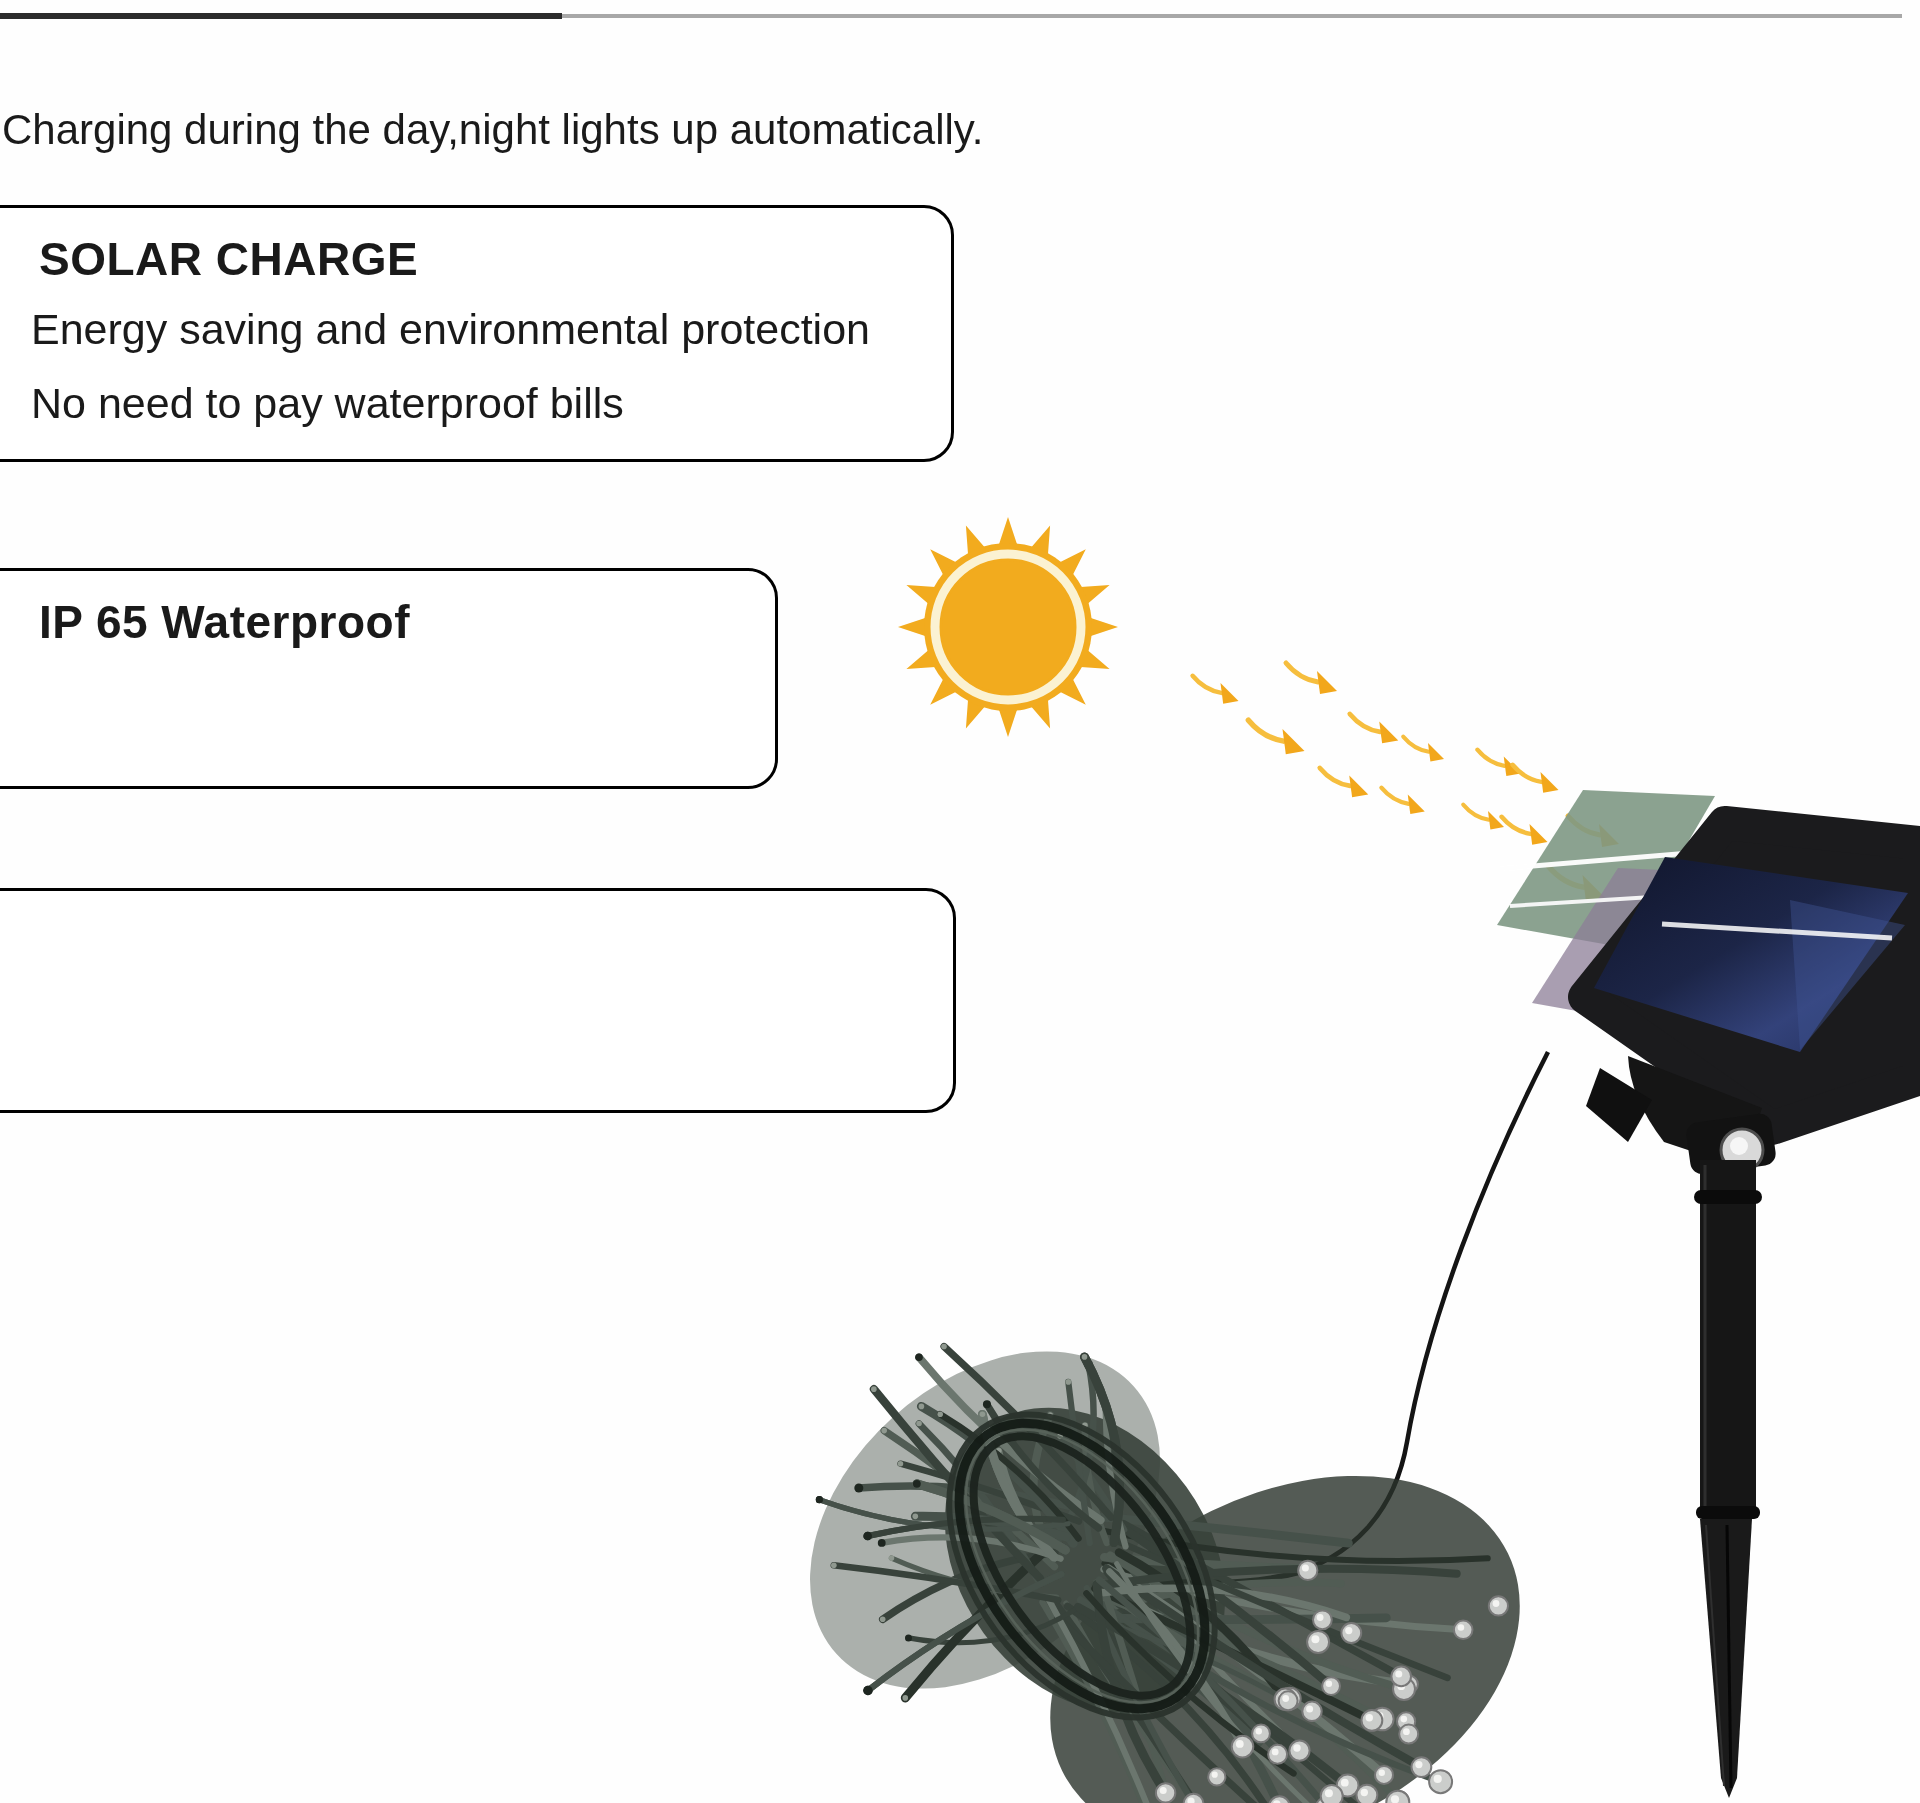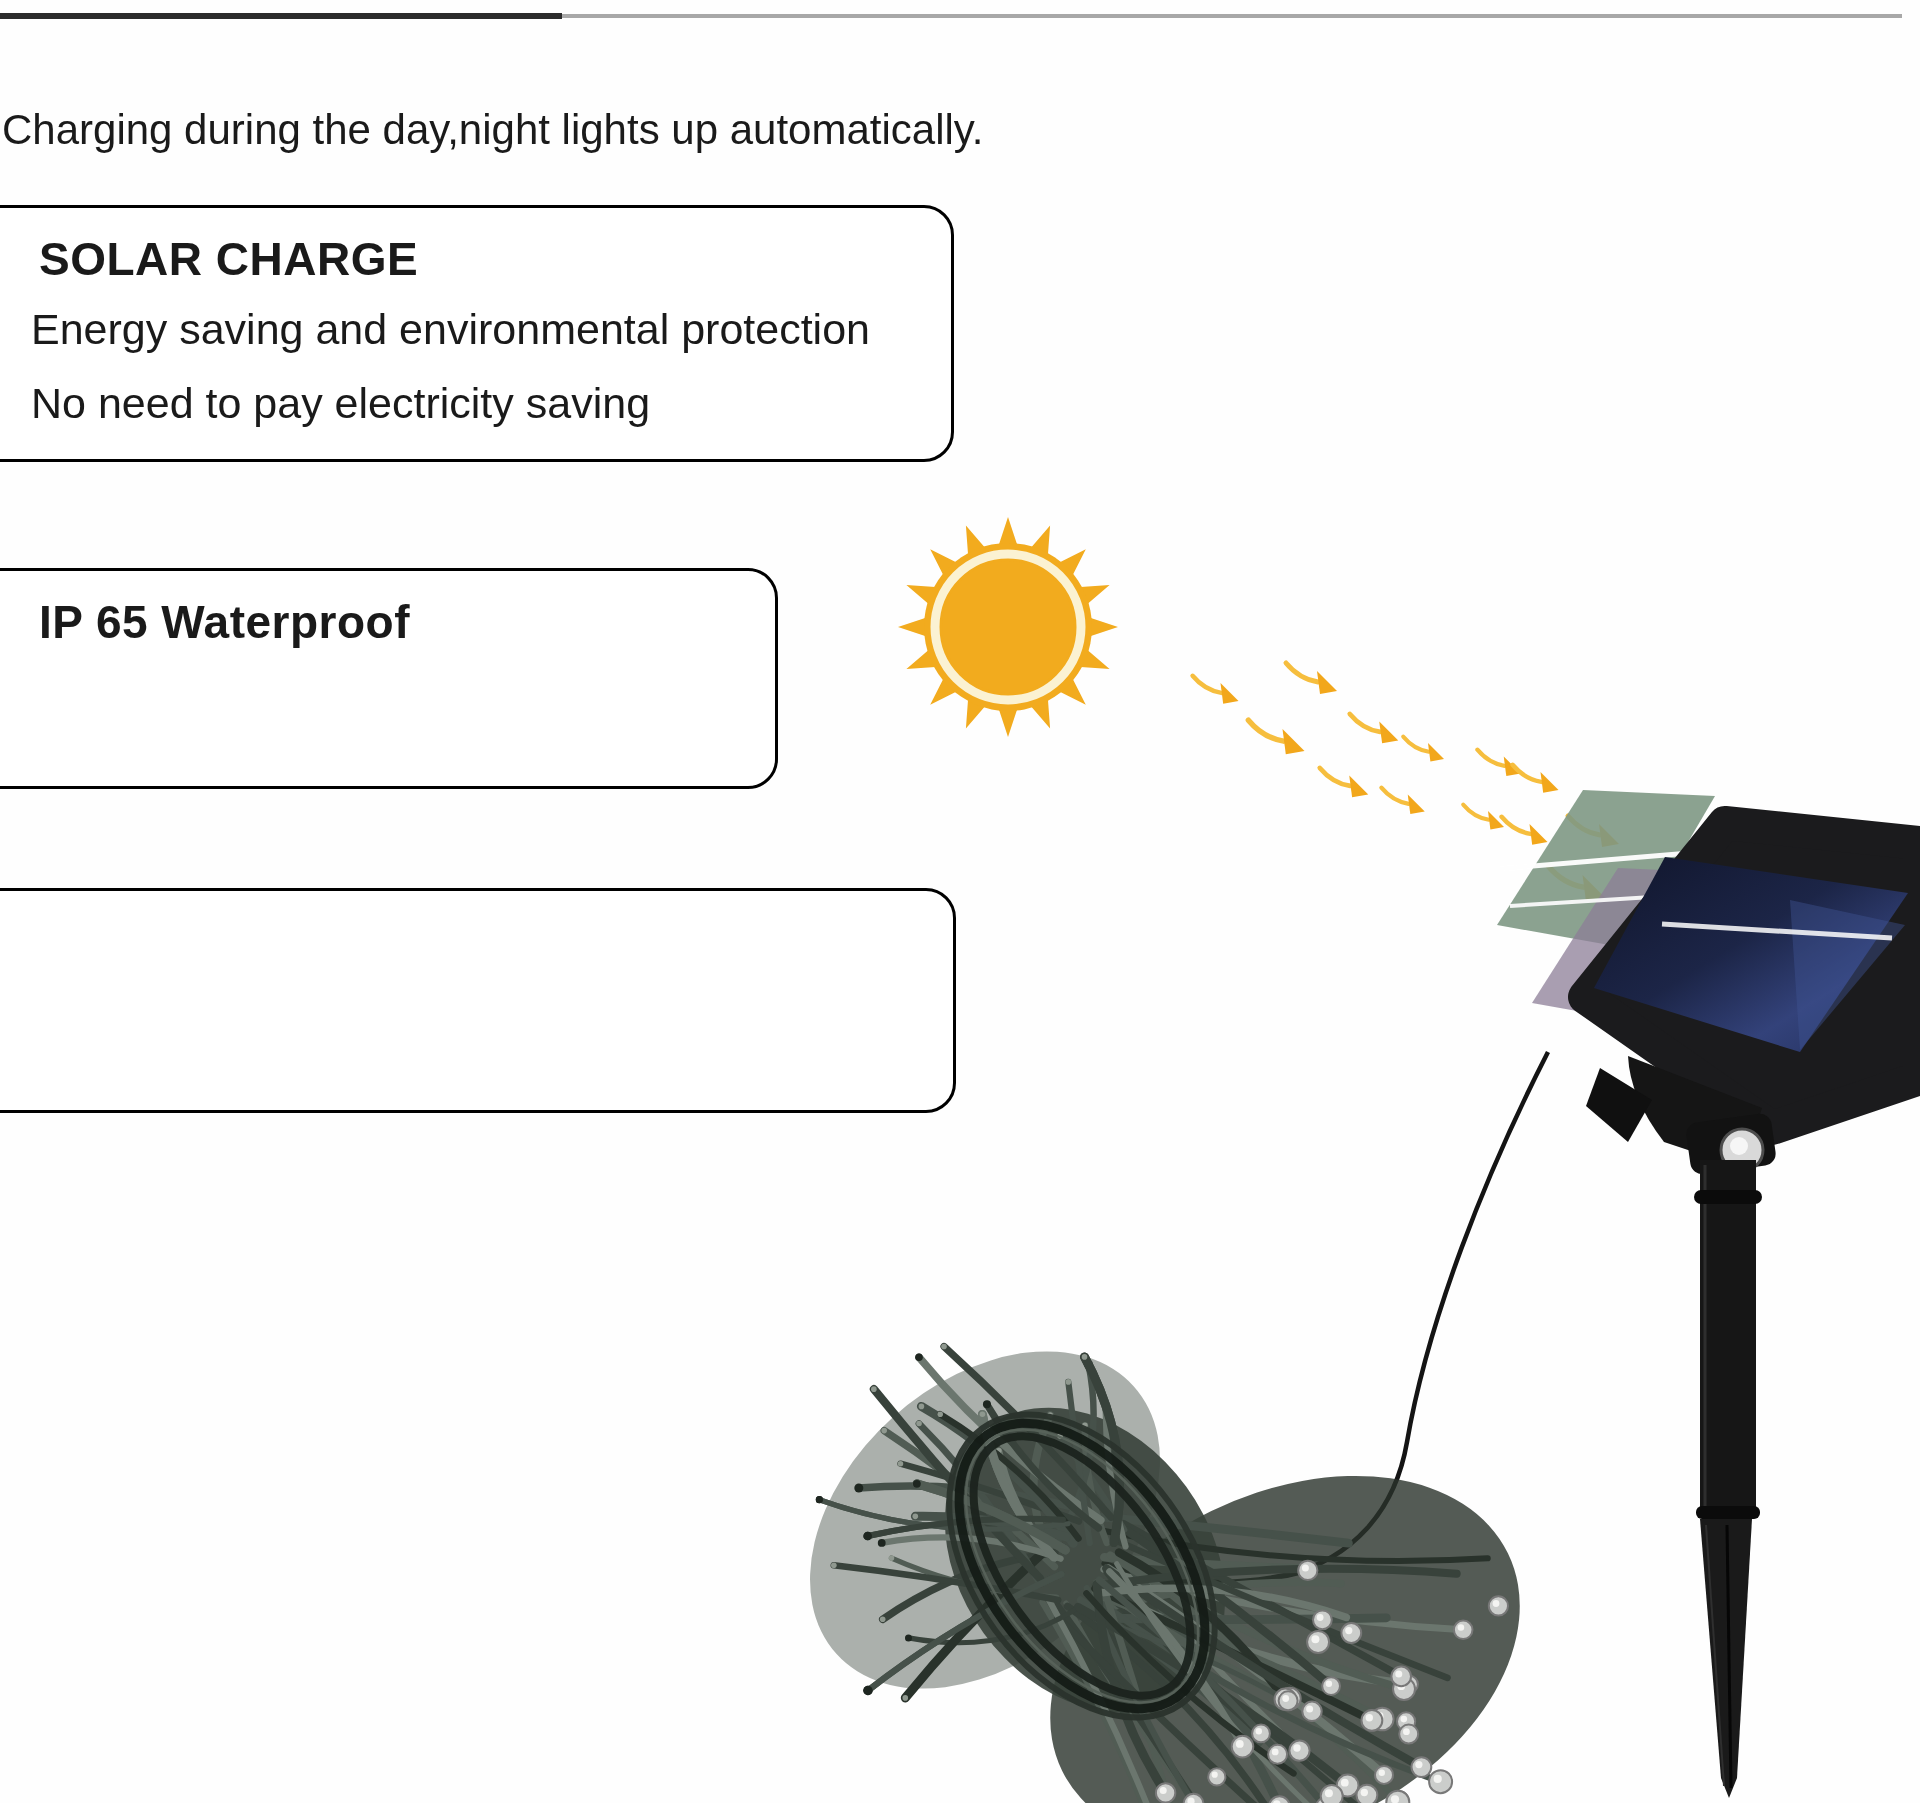--- a/index.html
+++ b/index.html
@@ -315,21 +315,21 @@
 
   <div class="textlayer">
     <div class="topline dark"></div>
     <div class="topline gray"></div>
 
     <div class="header">Charging during the day,night lights up automatically.</div>
 
     <div class="card one">
       <h2>SOLAR CHARGE</h2>
       <p>Energy saving and environmental protection</p>
-      <p>No need to pay electricity saving</p>
+      <p>No need to pay waterproof bills</p>
     </div>
 
     <div class="card two">
       <h2>IP 65 Waterproof</h2>
 
     </div>
 
     <div class="card three">
 
     </div>

